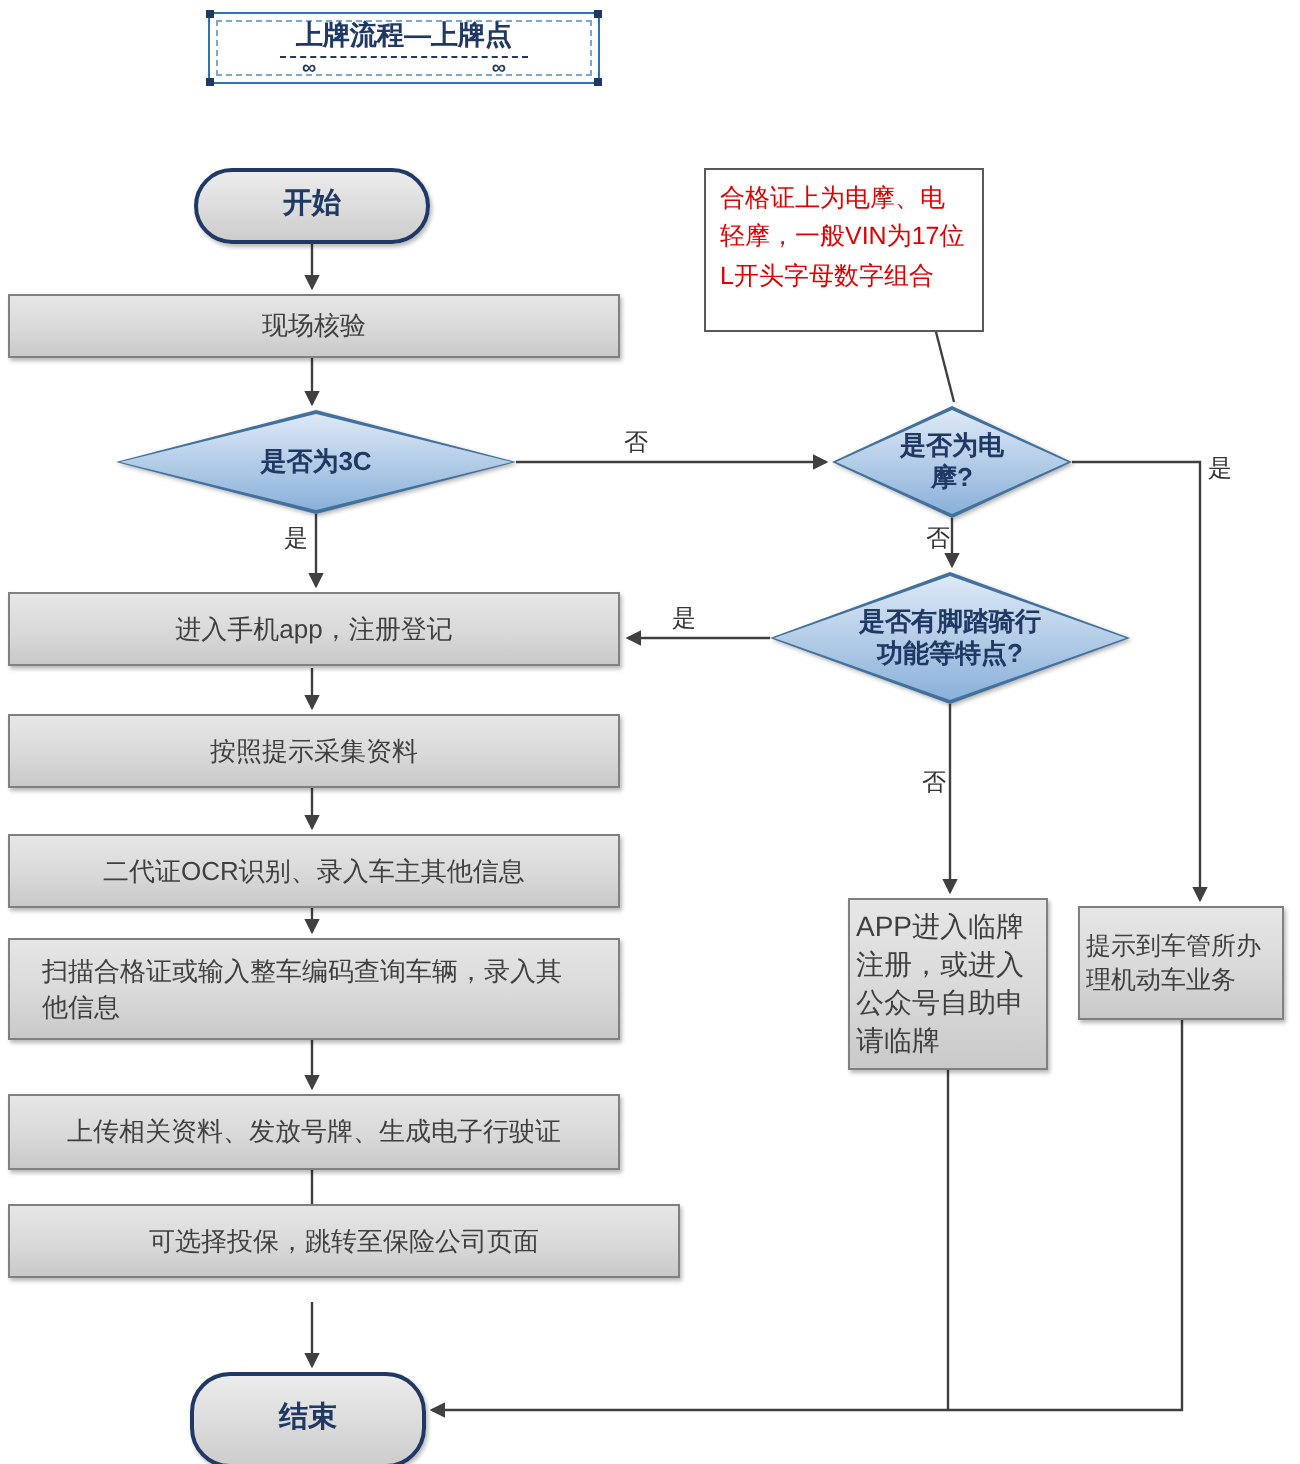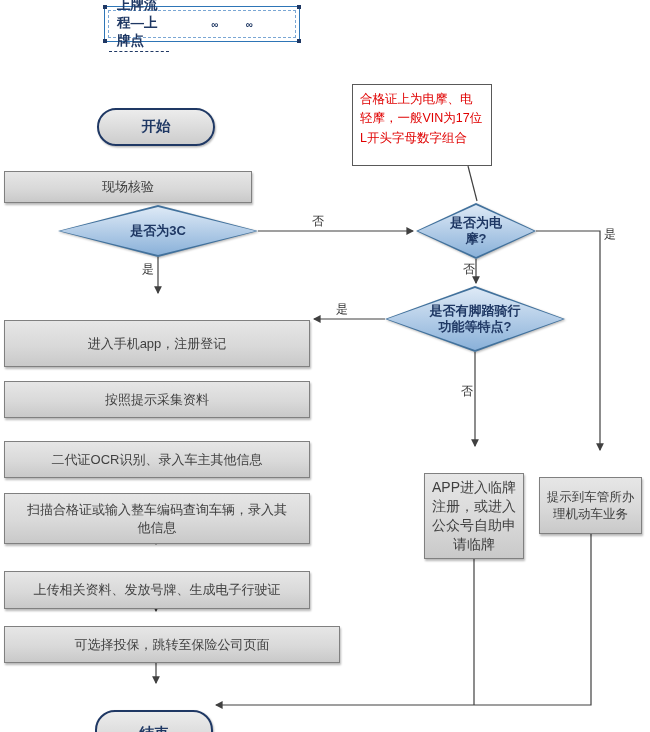--- a/index.html
+++ b/index.html
@@ -5,40 +5,40 @@
   :root{
     --box-fill:#d9d9d9; --box-border:#808080; --diamond-top:#dde9f6; --diamond-bottom:#8ab1d9;
     --diamond-border:#41719c; --navy:#1f3864; --note-red:#e00000; --arrow:#404040; --title-border:#2e75b6;
   }
   *{margin:0;padding:0;box-sizing:border-box;}
   body{font-family:"Liberation Sans","DejaVu Sans",sans-serif;background:#fff;}
   .stage{position:relative;width:650px;height:732px;background:#fff;overflow:hidden;}
   .svg-layer{position:absolute;left:0;top:0;pointer-events:none;}
   .connector{stroke:var(--arrow);stroke-width:1.2;fill:none;}
   .arrowed{marker-end:url(#arrowhead);}
-  .node{position:absolute;display:flex;align-items:center;justify-content:center;text-align:center;line-height:1.35;margin-top:24px;}
+  .node{position:absolute;display:flex;align-items:center;justify-content:center;text-align:left;line-height:1.35;}
   .proc{background:linear-gradient(180deg,#e6e6e6 0%,var(--box-fill) 55%,#c9c9c9 100%);
         border:1px solid var(--box-border);color:#3f3f3f;font-size:13px;
         box-shadow:1px 1.5px 2px rgba(0,0,0,.28);}
   .stadium{background:linear-gradient(180deg,#ececec,#cdcdcd);border:2.5px solid var(--navy);
         border-radius:20px;color:var(--navy);font-weight:bold;font-size:14.5px;
         box-shadow:1px 1.5px 2px rgba(0,0,0,.28);}
   .node-diamond{position:absolute;filter:drop-shadow(1px 1.5px 1px rgba(0,0,0,.3));}
   .diamond-outer{position:absolute;inset:0;background:var(--diamond-border);
         clip-path:polygon(50% 0,100% 50%,50% 100%,0 50%);}
   .diamond-inner{position:absolute;inset:2px;background:linear-gradient(180deg,var(--diamond-top),var(--diamond-bottom));
         clip-path:polygon(50% 0,100% 50%,50% 100%,0 50%);}
   .diamond-label{position:absolute;inset:0;display:flex;align-items:center;justify-content:center;
         color:var(--navy);font-weight:bold;font-size:13px;text-align:center;line-height:1.25;}
   .edge-label{position:absolute;font-size:12px;color:#333;}
   .note{position:absolute;background:#fff;border:1px solid #595959;color:var(--note-red);
         font-weight:normal;font-size:12.5px;line-height:1.55;padding:5px 7px;text-align:left;}
   .title-box{position:absolute;border:1.5px solid var(--title-border);background:#fff;}
-  .title-inner{position:absolute;inset:3px;border:1px dashed #7aa7d4;display:flex;
-        align-items:center;justify-content:center;}
+  .title-inner{position:absolute;inset:3px;border:1px dashed #7aa7d4;display:flex;flex-direction:column;
+        align-items:center;justify-content:center;text-align:right;}
   .title-text{color:var(--navy);font-weight:bold;font-size:13.5px;border-bottom:1px dashed var(--navy);
         padding:0 8px 1px;}
   .title-decor{width:100%;display:flex;justify-content:space-between;padding:0 42px;color:var(--navy);
         font-size:10px;line-height:1;margin-top:1px;font-weight:bold;}
   .handle{position:absolute;width:4px;height:4px;background:var(--navy);}
 </style>
 </head>
 <body>
 
 <div class="stage">
@@ -77,21 +77,21 @@
       <div class="title-text">上牌流程—上牌点</div>
       <div class="title-decor">
         <span>∞</span>
         <span>∞</span>
       </div>
     </div>
   </div>
 
   <div class="node stadium" style="left:97px;top:84px;width:118px;height:38px;">开始</div>
 
-  <div class="node proc" style="left:4px;top:147px;width:248px;height:32px;">现场核验</div>
+  <div class="node proc" style="left:4px;top:147px;width:306px;height:32px;">现场核验</div>
 
   <div class="node-diamond" style="left:58px;top:205px;width:200px;height:52px;">
     <div class="diamond-outer"></div>
     <div class="diamond-inner"></div>
     <div class="diamond-label">是否为3C</div>
   </div>
 
   <div class="note" style="left:352px;top:84px;width:140px;height:82px;">合格证上为电摩、电轻摩，一般VIN为17位L开头字母数字组合</div>
 
   <div class="node-diamond" style="left:416px;top:203px;width:120px;height:56px;">
@@ -99,21 +99,21 @@
     <div class="diamond-inner"></div>
     <div class="diamond-label" style="padding:0 29px;">是否为电摩?</div>
   </div>
 
   <div class="node-diamond" style="left:385px;top:286px;width:180px;height:66px;">
     <div class="diamond-outer"></div>
     <div class="diamond-inner"></div>
     <div class="diamond-label" style="padding:0 42px;">是否有脚踏骑行功能等特点?</div>
   </div>
 
-  <div class="node proc" style="left:4px;top:296px;width:306px;height:47px;">进入手机app，注册登记</div>
+  <div class="node proc" style="left:4px;top:296px;width:306px;height:37px;">进入手机app，注册登记</div>
   <div class="node proc" style="left:4px;top:417px;width:306px;height:37px;">二代证OCR识别、录入车主其他信息</div>
   <div class="node proc" style="left:4px;top:357px;width:306px;height:37px;">按照提示采集资料</div>
   <div class="node proc" style="left:4px;top:469px;width:306px;height:51px;padding:0 16px;">扫描合格证或输入整车编码查询车辆，录入其他信息</div>
   <div class="node proc" style="left:4px;top:547px;width:306px;height:38px;">上传相关资料、发放号牌、生成电子行驶证</div>
   <div class="node proc" style="left:4px;top:602px;width:336px;height:37px;">可选择投保，跳转至保险公司页面</div>
 
   <div class="node proc" style="left:424px;top:449px;width:100px;height:86px;font-size:14px;padding:3px;">APP进入临牌注册，或进入公众号自助申请临牌</div>
   <div class="node proc" style="left:539px;top:453px;width:103px;height:57px;font-size:12.5px;padding:3px;">提示到车管所办理机动车业务</div>
 
   <div class="node stadium" style="left:95px;top:686px;width:118px;height:48px;">结束</div>

